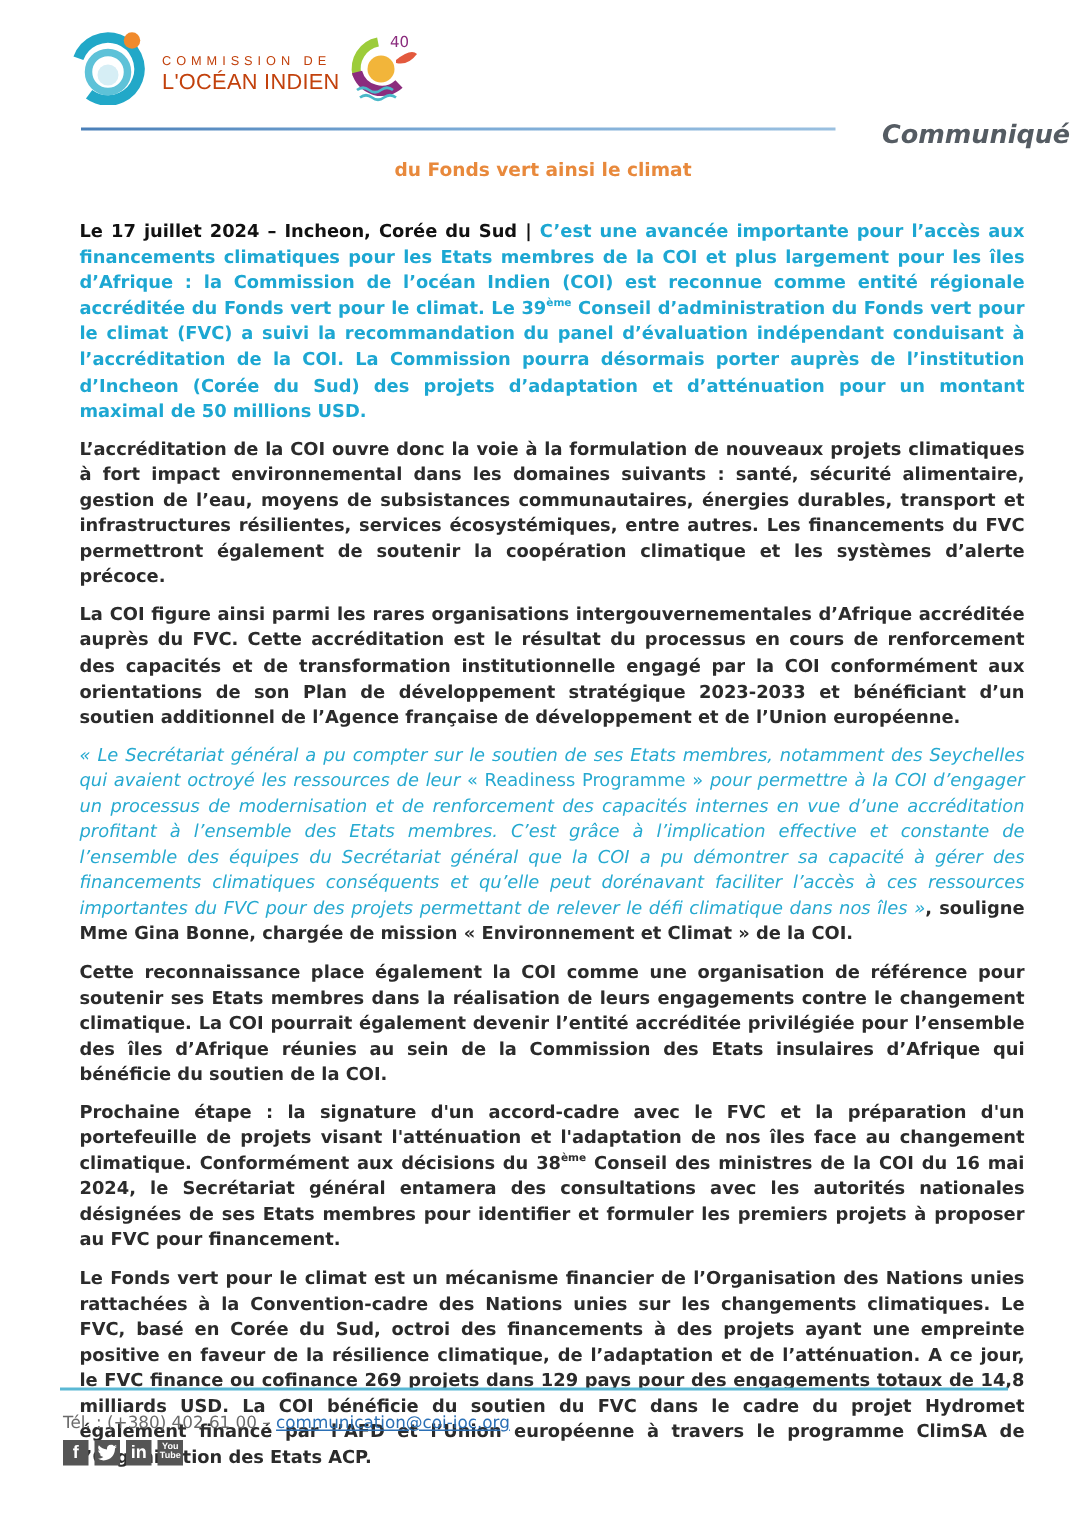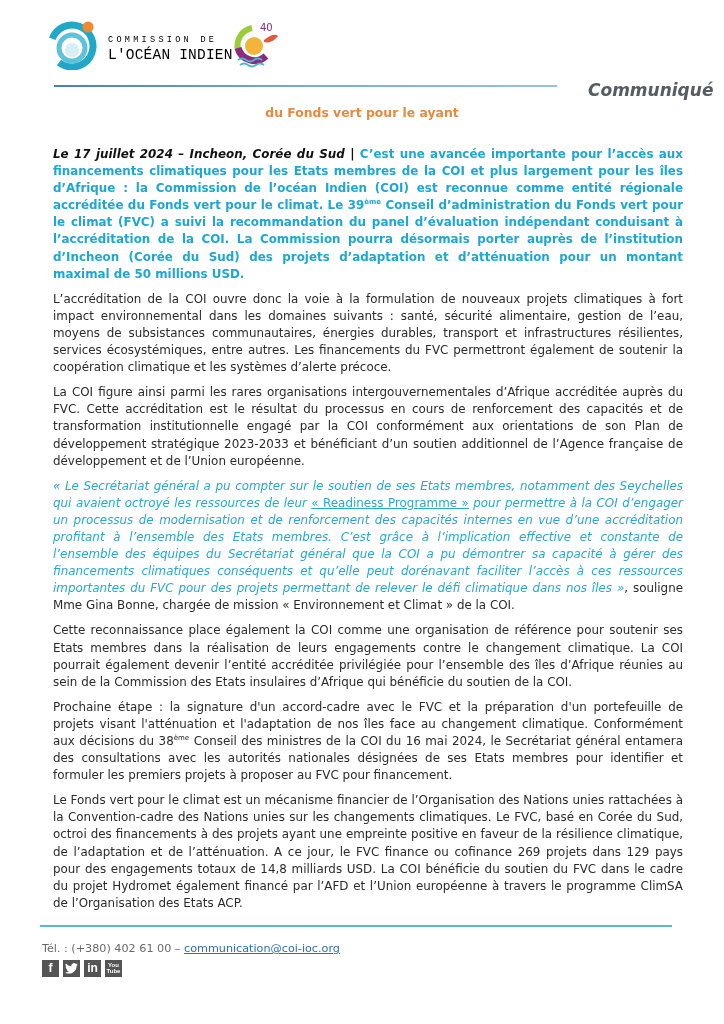--- a/index.html
+++ b/index.html
@@ -2,36 +2,36 @@
 <html><head>
 <meta charset="utf-8">
 <style>
   html, body { margin: 0; padding: 0; background: #ffffff; }
   body { width: 724px; height: 1024px; position: relative; overflow: hidden;
          font-family: "DejaVu Sans", sans-serif; color: #2b2b2b; }
   .page { position: absolute; left: 0; top: 0; width: 724px; height: 1024px; }
 
   
   .logo-coi { position: absolute; left: 48px; top: 18px; width: 52px; height: 52px; }
-  .logo-text { position: absolute; left: 108px; top: 36px; color: #000000; font-family: Liberation Mono, monospace; line-height: 1; }
+  .logo-text { position: absolute; left: 108px; top: 36px; color: #c2410c; font-family: Liberation Sans, sans-serif; line-height: 1; }
   .logo-text .l1 { font-size: 8.5px; letter-spacing: 3.3px; }
   .logo-text .l2 { font-size: 14.5px; letter-spacing: 0.2px; margin-top: 3px; }
   .logo-40 { position: absolute; left: 230px; top: 20px; width: 50px; height: 52px; }
   .header-rule { position: absolute; left: 54px; top: 85px; width: 503px; height: 1.5px; background: linear-gradient(90deg,#4a7fb8,#7aaad6,#9ac0e0); }
   .doc-type { position: absolute; left: 588px; top: 80px; font-size: 17px; font-weight: bold; font-style: italic; color: #555c63; }
 
   .title { position: absolute; left: 40px; top: 105px; width: 644px; text-align: center; color: #e8893c; font-weight: bold; font-size: 12.4px; line-height: 16px; }
 
   .content { position: absolute; left: 53px; top: 146px; width: 630px; font-size: 11.9px; line-height: 17.1px; text-align: justify; }
   .content p { margin: 0 0 8px 0; }
   .lead { font-weight: bold; color: #1da7d2; }
-  .lead .dateline { color: #111; font-style: italic; }
+  .lead .dateline { color: #111; }
   .quote { color: #26a9d0; font-style: italic; }
-  .quote .upright { font-style: normal; text-decoration: underline; }
-  .plain { color: #2b2b2b; }
+  .quote .upright { font-style: normal; }
+  .plain { color: #2b2b2b; font-weight: bold; }
   sup { font-size: 7px; line-height: 0; vertical-align: 5px; }
 
   
   .footer-rule { position: absolute; left: 40px; top: 925px; width: 632px; height: 2px; background: #5ab8d4; }
   .footer { position: absolute; left: 42px; top: 941px; font-size: 11.2px; line-height: 16.5px; color: #6a6a6a; }
   .footer .unit { font-weight: bold; color: #666; font-size: 11.5px; }
   .footer a { color: #2a6fb5; text-decoration: underline; }
   .socials { display: flex; gap: 4px; margin-top: 2px; }
   .social { width: 17px; height: 17px; background: #555; color: #fff; font-weight: bold; font-size: 12px;
             display: flex; align-items: center; justify-content: center; font-family: "Liberation Sans", sans-serif; }
@@ -58,21 +58,21 @@
     <circle cx="24" cy="26" r="9" fill="#f2b53a"></circle>
     <path d="M34 20 Q44 12 48 16 Q42 24 34 22 Z" fill="#e3593d"></path>
     <path d="M8 40 q4 -3 8 0 t8 0 t8 0" fill="none" stroke="#4bb8c9" stroke-width="1.8"></path>
     <path d="M10 45 q4 -3 8 0 t8 0 t8 0" fill="none" stroke="#4bb8c9" stroke-width="1.8"></path>
     <text x="30" y="11" font-size="10" fill="#8b2c7e" font-family="DejaVu Sans, sans-serif">40</text>
   </svg>
   <div class="header-rule"></div>
   <div class="doc-type">Communiqué</div>
 
   <div class="title">
-    <div>du Fonds vert pour le ayant</div>
+    <div>du Fonds vert ainsi le climat</div>
   </div>
 
   <div class="content">
     <p class="lead"><span class="dateline">Le 17 juillet 2024 – Incheon, Corée du Sud |</span><span> C’est une avancée importante pour l’accès aux financements climatiques pour les Etats membres de la COI et plus largement pour les îles d’Afrique : la Commission de l’océan Indien (COI) est reconnue comme entité régionale accréditée du Fonds vert pour le climat. Le 39</span><sup>ème</sup><span> Conseil d’administration du Fonds vert pour le climat (FVC) a suivi la recommandation du panel d’évaluation indépendant conduisant à l’accréditation de la COI. La Commission pourra désormais porter auprès de l’institution d’Incheon (Corée du Sud) des projets d’adaptation et d’atténuation pour un montant maximal de 50 millions USD.</span></p>
 
     <p class="plain">L’accréditation de la COI ouvre donc la voie à la formulation de nouveaux projets climatiques à fort impact environnemental dans les domaines suivants : santé, sécurité alimentaire, gestion de l’eau, moyens de subsistances communautaires, énergies durables, transport et infrastructures résilientes, services écosystémiques, entre autres. Les financements du FVC permettront également de soutenir la coopération climatique et les systèmes d’alerte précoce.</p>
     <p class="plain">La COI figure ainsi parmi les rares organisations intergouvernementales d’Afrique accréditée auprès du FVC. Cette accréditation est le résultat du processus en cours de renforcement des capacités et de transformation institutionnelle engagé par la COI conformément aux orientations de son Plan de développement stratégique 2023-2033 et bénéficiant d’un soutien additionnel de l’Agence française de développement et de l’Union européenne.</p>
 
     <p><span class="quote"><span>« Le Secrétariat général a pu compter sur le soutien de ses Etats membres, notamment des Seychelles qui avaient octroyé les ressources de leur </span><span class="upright">« Readiness Programme »</span><span> pour permettre à la COI d’engager un processus de modernisation et de renforcement des capacités internes en vue d’une accréditation profitant à l’ensemble des Etats membres. C’est grâce à l’implication effective et constante de l’ensemble des équipes du Secrétariat général que la COI a pu démontrer sa capacité à gérer des financements climatiques conséquents et qu’elle peut dorénavant faciliter l’accès à ces ressources importantes du FVC pour des projets permettant de relever le défi climatique dans nos îles »</span></span><span class="plain">, souligne Mme Gina Bonne, chargée de mission « Environnement et Climat » de la COI.</span></p>
 

